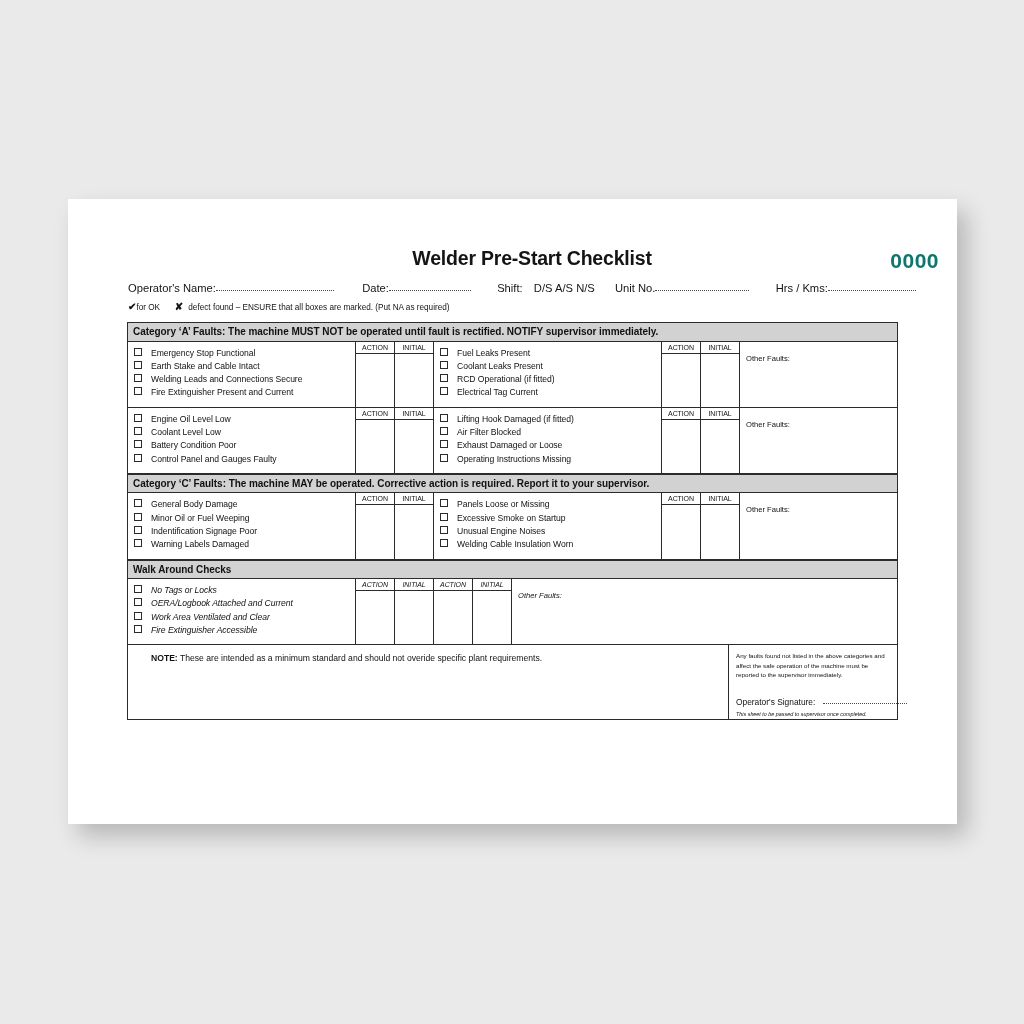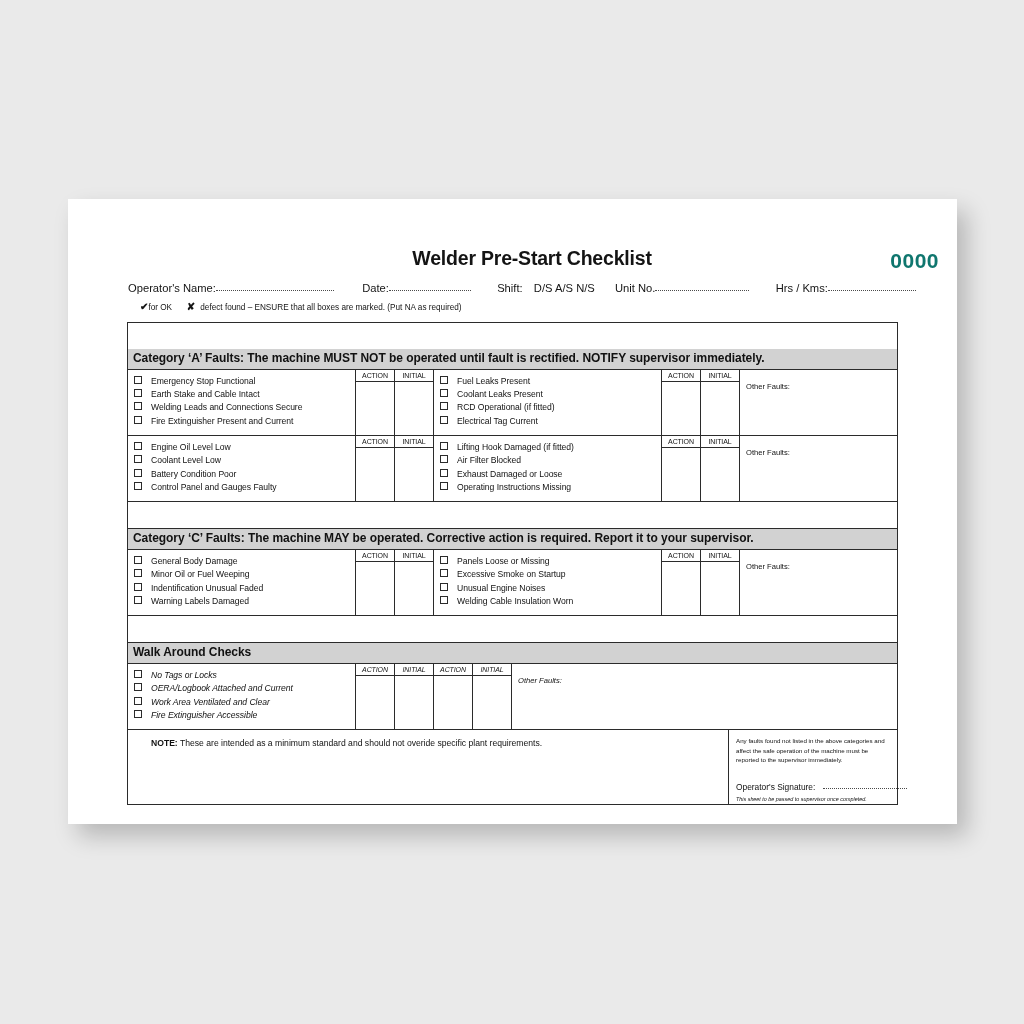--- a/index.html
+++ b/index.html
@@ -64,21 +64,21 @@
   }
   .hdr-line .fld { display: inline-block; vertical-align: baseline; }
   .dots {
     display: inline-block;
     border-bottom: 1.4px dotted #4a4a4a;
     vertical-align: 1px;
   }
 
   .legend {
     position: absolute;
-    left: 72px;
+    left: 60px;
     top: 102px;
     font-size: 8.2px;
     color: #141414;
     white-space: nowrap;
   }
   .legend .mk { font-size: 10px; font-weight: bold; }
 
   
   #tbl {
     position: absolute;
@@ -87,28 +87,27 @@
     width: 771px;
     border: 1.6px solid #2b2b2b;
     box-sizing: border-box;
     background: #fff;
   }
 
   .secbar {
     background: #d2d2d2;
     border-bottom: 1.6px solid #2b2b2b;
     border-top: 1.6px solid #2b2b2b;
-    font-size: 12px;
+    font-size: 10px;
     font-weight: bold;
     color: #111;
     padding: 3px 0 3px 5px;
     line-height: 1.15;
     letter-spacing: -0.05px;
     white-space: nowrap;
-    margin-top: 26px;
   }
   .secbar.first { border-top: none; }
 
   .row {
     display: flex;
     border-bottom: 1.6px solid #2b2b2b;
     box-sizing: border-box;
   }
 
   .cellA { width: 228px; box-sizing: border-box; border-right: 1.2px solid #2b2b2b; padding: 6px 0 6px 6px; }
@@ -332,21 +331,21 @@
             <div class="chk-item">
               <span class="box"></span>
               <span>General Body Damage</span>
             </div>
             <div class="chk-item">
               <span class="box"></span>
               <span>Minor Oil or Fuel Weeping</span>
             </div>
             <div class="chk-item">
               <span class="box"></span>
-              <span>Indentification Unusual Faded</span>
+              <span>Indentification Signage Poor</span>
             </div>
             <div class="chk-item">
               <span class="box"></span>
               <span>Warning Labels Damaged</span>
             </div>
           </div>
           <div class="cellAI">
             <div class="colhdr">ACTION</div>
           </div>
           <div class="cellIN">

